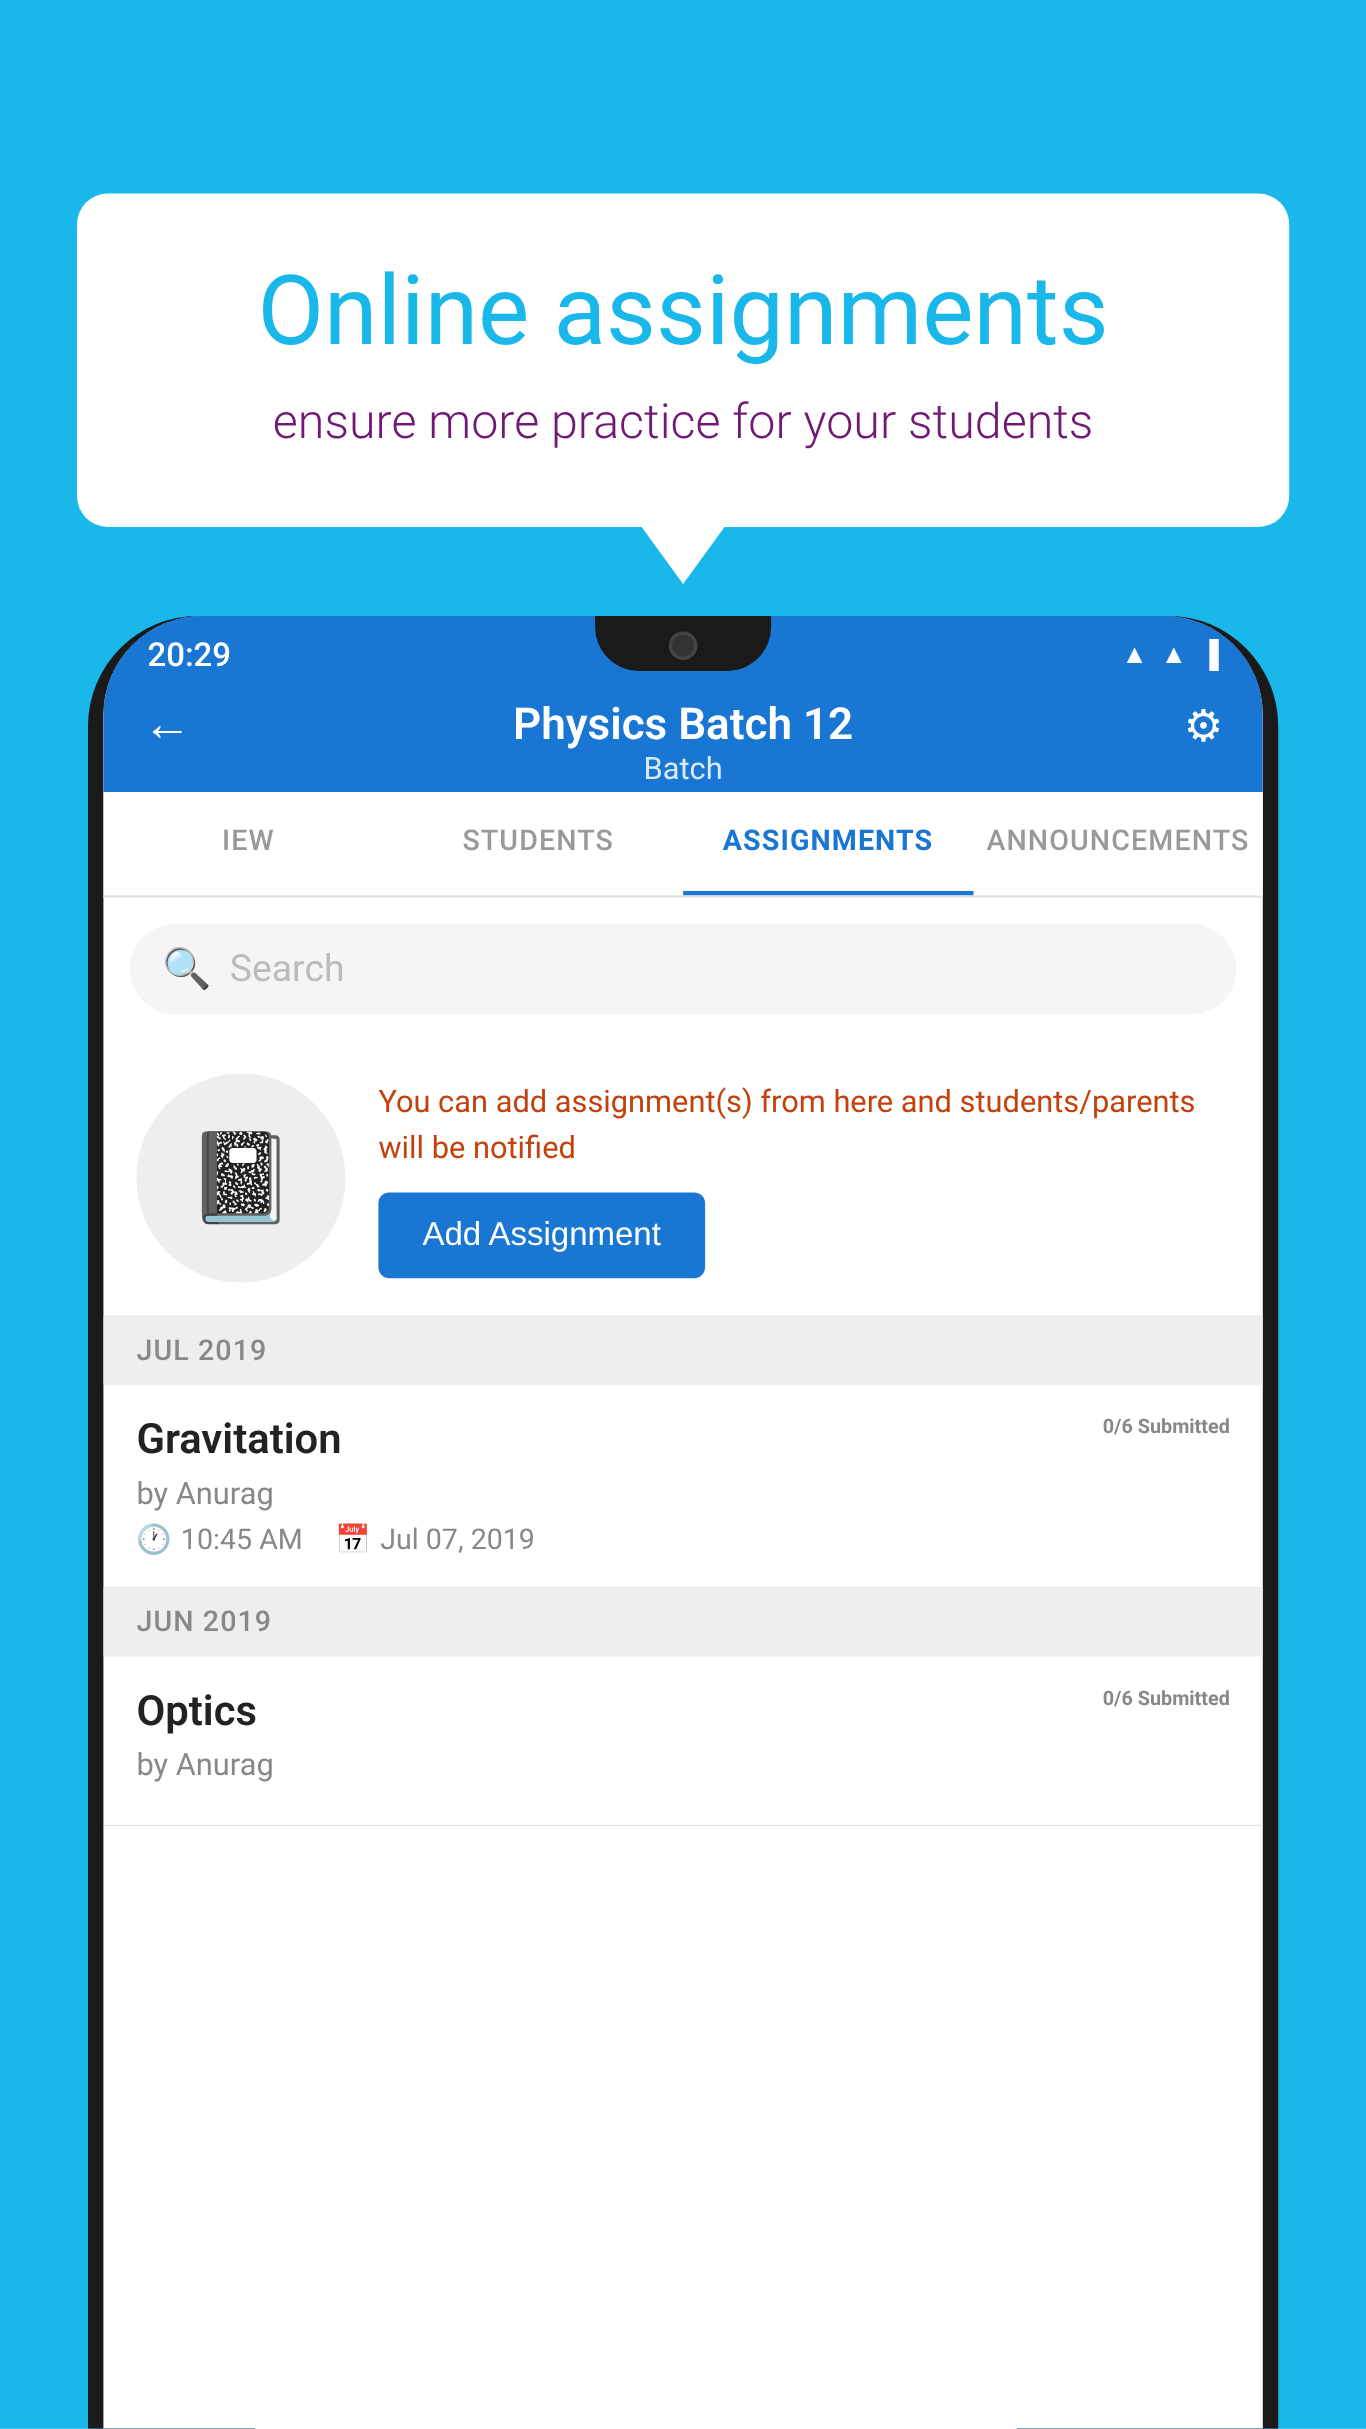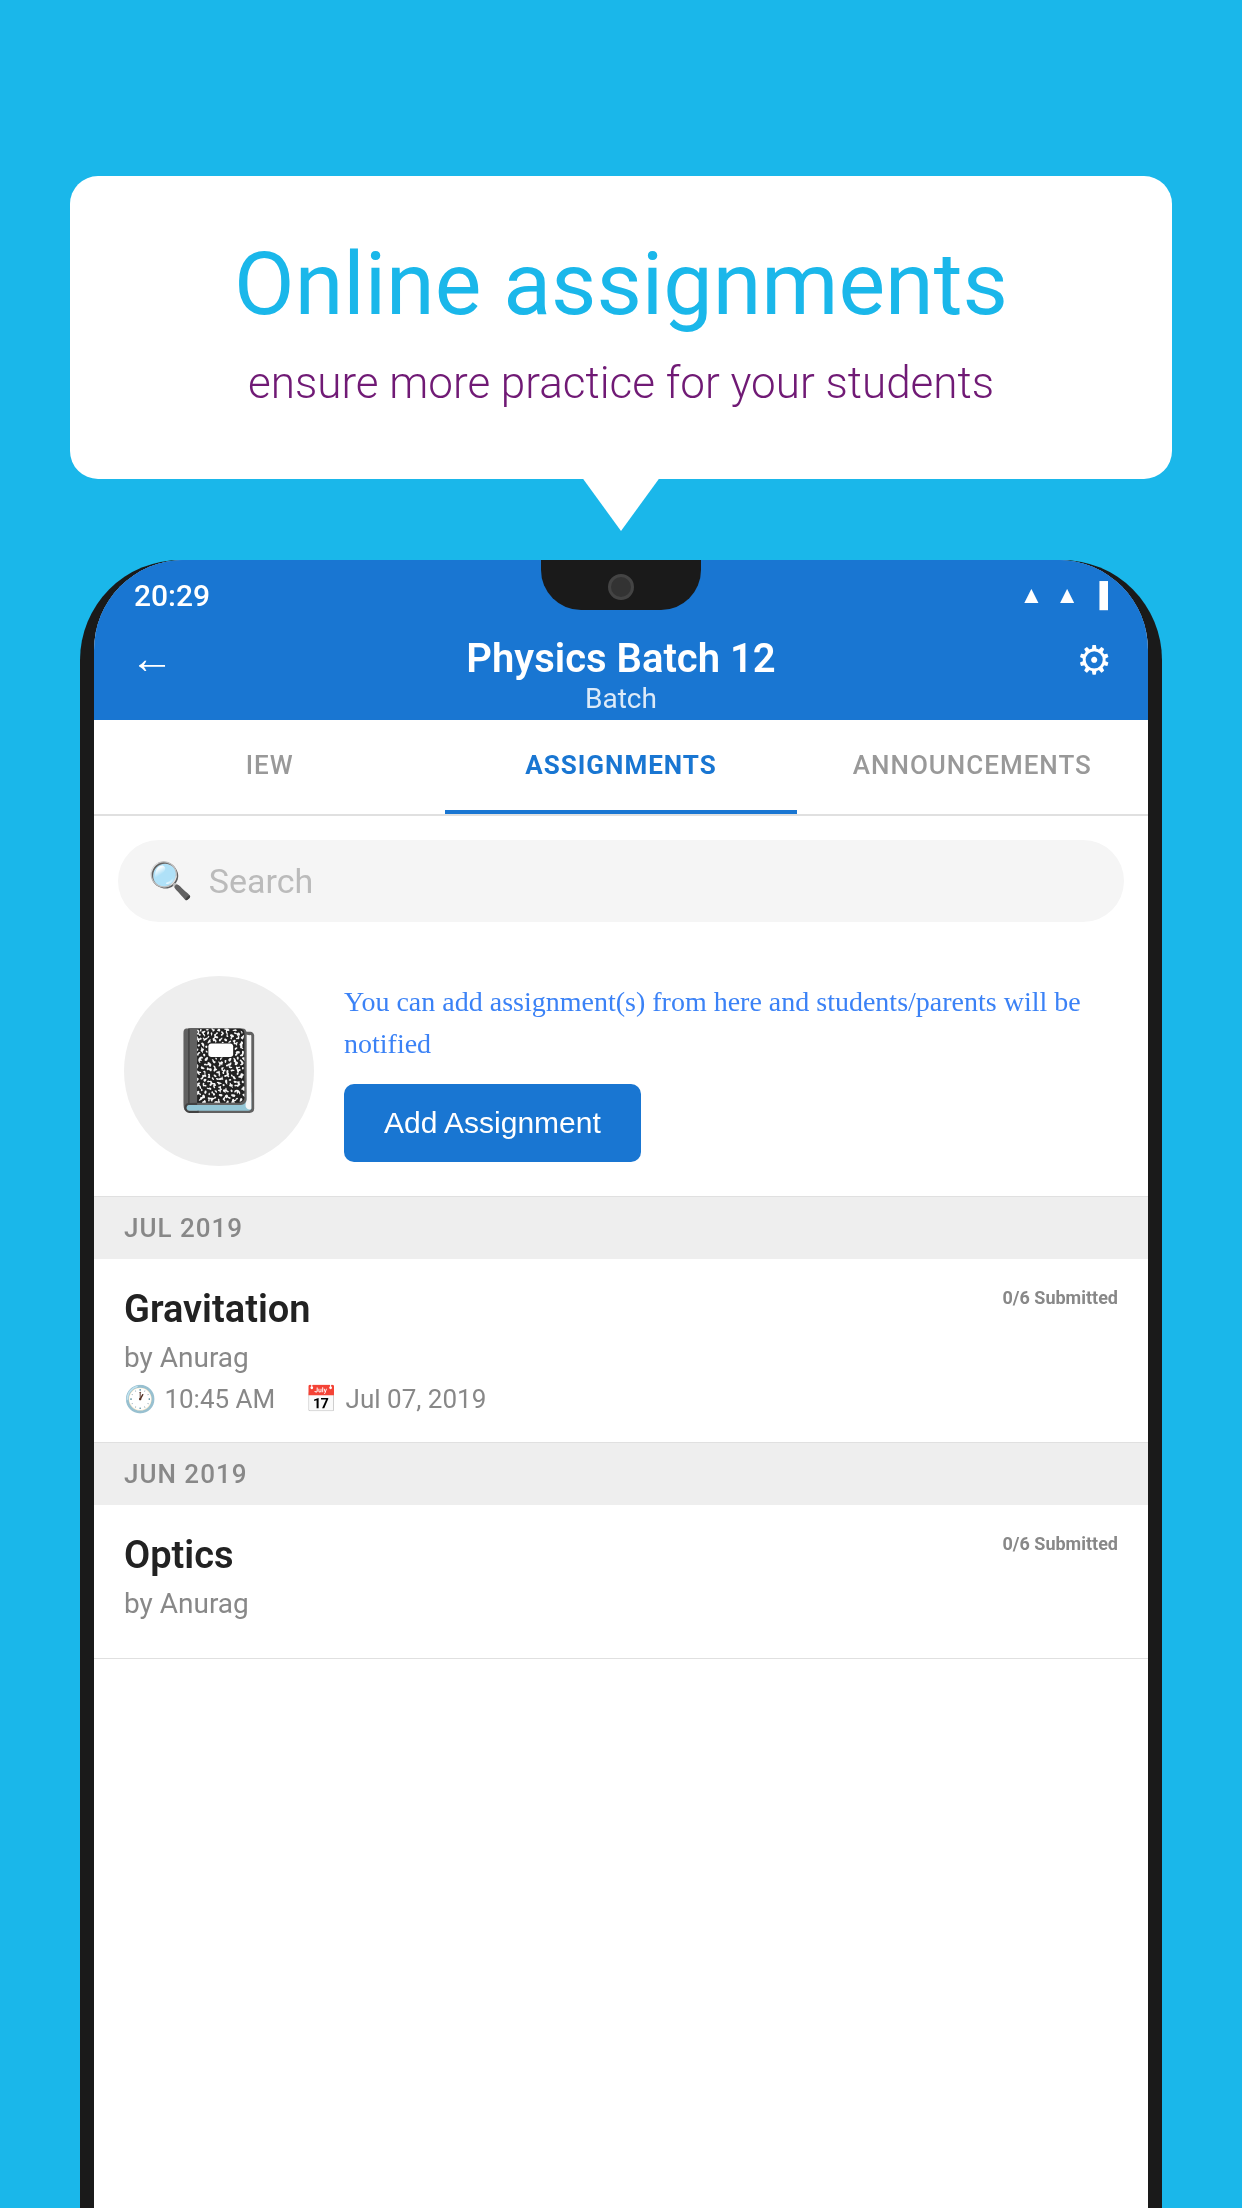--- a/index.html
+++ b/index.html
@@ -247,25 +247,24 @@
 
     .notebook-icon {
       font-size: 80px;
     }
 
     .promo-text-area {
       flex: 1;
     }
 
     .promo-description {
-      color: #3b82f6;
+      color: #c2410c;
       font-size: 28px;
       line-height: 1.5;
       margin-bottom: 19px;
-      font-family: Liberation Serif, serif;
     }
 
     .add-assignment-btn {
       background: #1976d2;
       color: white;
       border: none;
       border-radius: 10px;
       padding: 22px 40px;
       font-size: 30px;
       font-weight: 500;
@@ -357,20 +356,21 @@
 
     <div class="app-header">
       <span class="app-header-back">←</span>
       <span class="app-header-title">Physics Batch 12</span>
       <span class="app-header-subtitle">Batch</span>
       <span class="app-header-settings">⚙</span>
     </div>
 
     <div class="tabs">
       <div class="tab">IEW</div>
+      <div class="tab">STUDENTS</div>
       <div class="tab active">ASSIGNMENTS</div>
       <div class="tab">ANNOUNCEMENTS</div>
     </div>
 
     <div class="search-bar">
       <span class="search-icon-wrap">🔍</span>
       <span class="search-input-text">Search</span>
     </div>
 
     <div class="add-assignment-promo">

